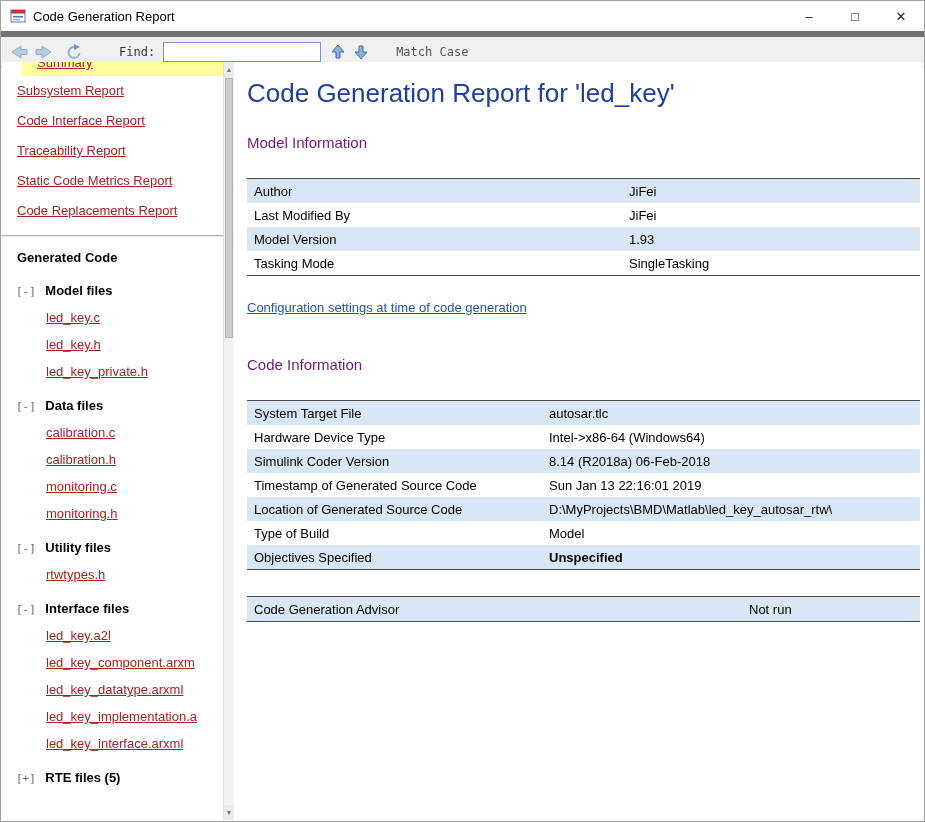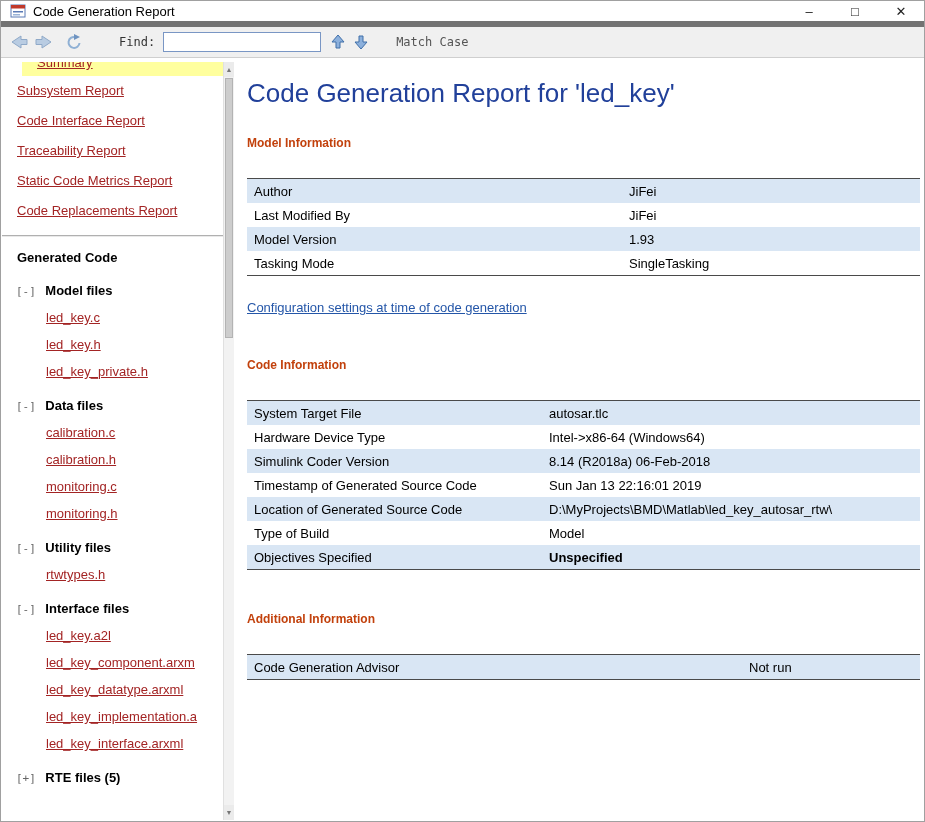--- a/index.html
+++ b/index.html
@@ -4,21 +4,21 @@
 <style>
   html,body { margin:0; padding:0; }
   body {
     width:925px; height:822px; overflow:hidden;
     font-family:"Liberation Sans", sans-serif;
     background:#ffffff; position:relative;
   }
   .window { position:absolute; inset:0; border:1px solid #a0a0a0; box-sizing:border-box; background:#fff; }
 
   
-  .titlebar { height:20px; display:flex; align-items:center; background:#ffffff; }
+  .titlebar { height:30px; display:flex; align-items:center; background:#ffffff; }
   .app-icon { margin-left:9px; width:16px; height:16px; flex:0 0 auto; }
   .title-text { margin-left:7px; font-size:13px; color:#000; }
   .win-controls { margin-left:auto; display:flex; height:100%; }
   .win-btn { width:46px; display:flex; align-items:center; justify-content:center; font-size:13px; color:#222; cursor:default; }
 
   
   .toolbar { height:30px; background:#f0f0f0; border-top:6px solid #737373; border-bottom:1px solid #cfcfcf; display:flex; align-items:center; }
   .tb-icon { display:flex; align-items:center; justify-content:center; }
   .tb-back { margin-left:9px; }
   .tb-fwd  { margin-left:7px; }
@@ -49,21 +49,21 @@
   
   .scrollbar { width:11px; background:#f2f2f2; border-left:1px solid #e0e0e0; position:relative; box-sizing:border-box; }
   .sb-btn { position:absolute; left:0; right:0; height:15px; background:#ebebeb; color:#777; font-size:7px; text-align:center; line-height:15px; cursor:pointer; }
   .sb-btn.up { top:0; }
   .sb-btn.down { bottom:0; }
   .sb-thumb { position:absolute; top:16px; left:1px; width:8px; height:260px; background:#cdcdcd; border:1px solid #b3b3b3; box-sizing:border-box; cursor:pointer; }
 
   
   .content { flex:1; overflow:hidden; padding:0 7px 16px 13px; background:#fff; }
   .page-title { color:#21409a; font-size:26px; font-weight:normal; margin:14px 0 0 0; line-height:34px; }
-  .sec-heading { font-size:12px; font-weight:bold; color:#c2410c; margin:40px 0 0 0; line-height:18px; }
+  .sec-heading { font-size:15px; font-weight:normal; color:#701a75; margin:40px 0 0 0; line-height:18px; }
   .sec-heading.first { margin-top:24px; }
   table.info-table { border-collapse:collapse; width:673px; font-size:13px; margin-top:26px;
     border-top:1px solid #4a4a4a; border-bottom:1px solid #4a4a4a; table-layout:fixed; }
   table.info-table td { height:24px; padding:0 0 0 7px; color:#000; white-space:nowrap; overflow:hidden; }
   tr.blue { background:#d9e6f4; }
   col.lbl-t1 { width:375px; }
   col.lbl-t2 { width:295px; }
   col.lbl-t3 { width:495px; }
   .orange { color:#ef8c00; font-weight:bold; }
   .config-link-wrap { margin-top:22px; }
@@ -256,21 +256,20 @@
           <td>Type of Build</td>
           <td>Model</td>
         </tr>
         <tr class="blue">
           <td>Objectives Specified</td>
           <td class="orange">Unspecified</td>
         </tr>
       </tbody>
         </table>
 
-      <h2 class="sec-heading">Additional Information</h2>
       <table class="info-table">
         <colgroup>
             <col class="lbl-t3">
             <col>
           </colgroup>
         <tbody>
             <tr class="blue">
           <td>Code Generation Advisor</td>
           <td>Not run</td>
         </tr>

